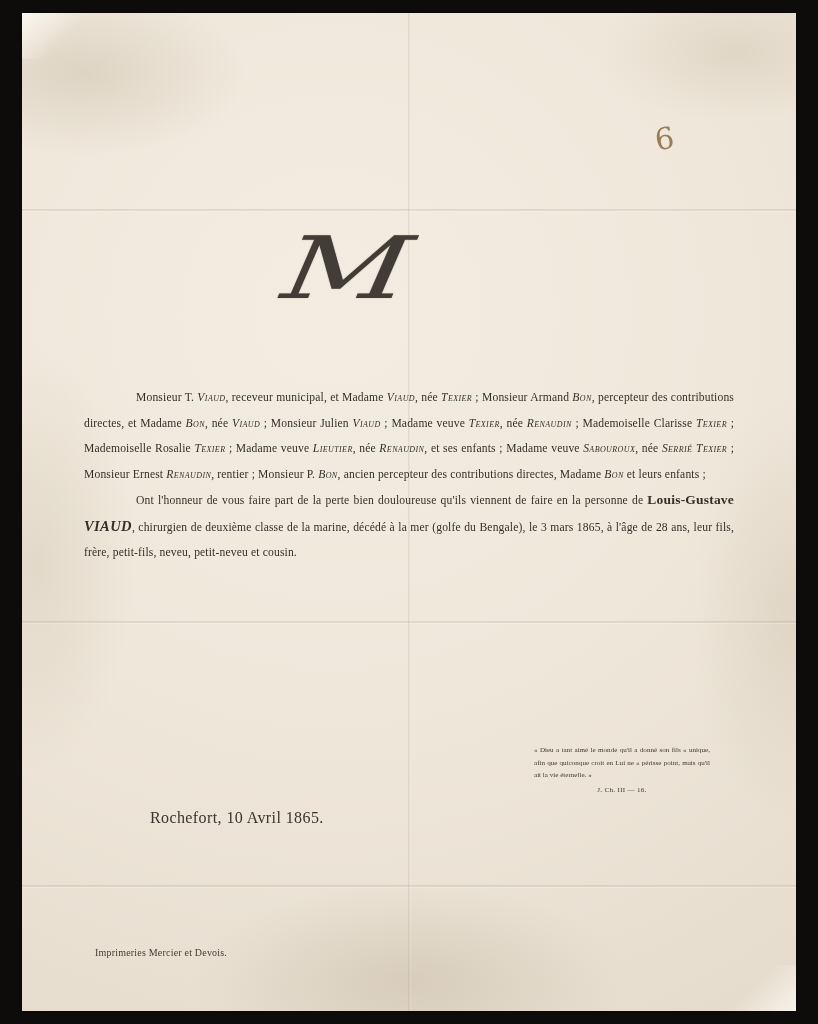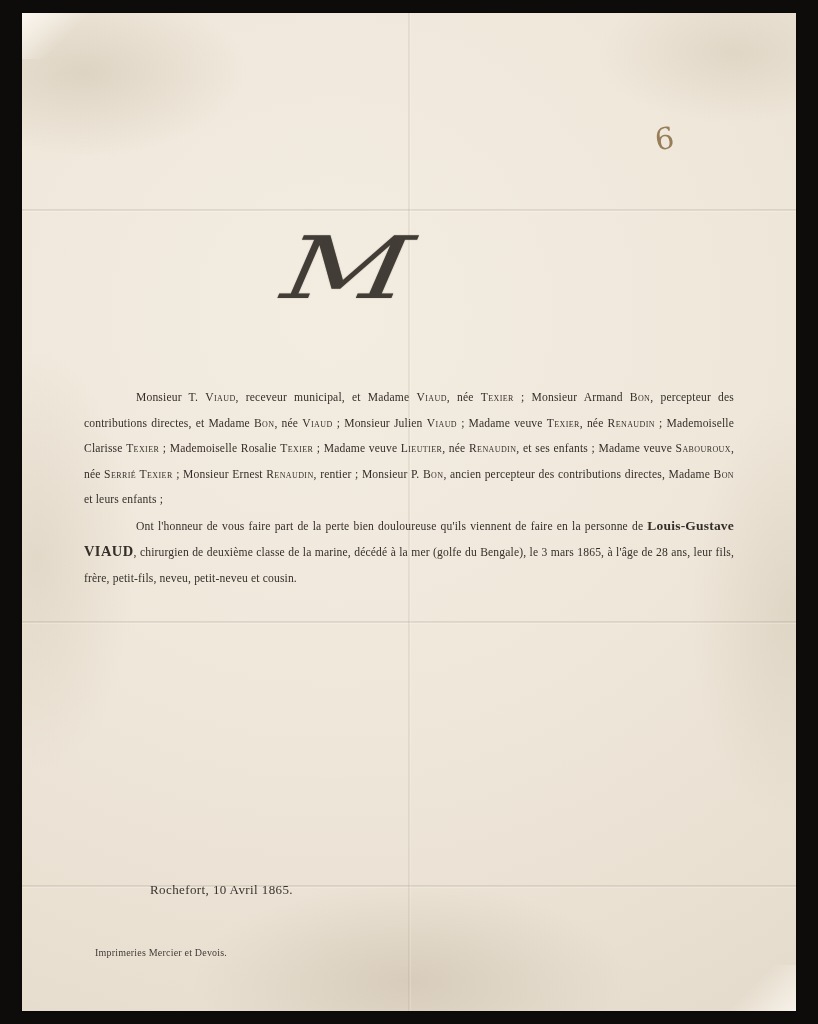--- a/index.html
+++ b/index.html
@@ -116,20 +116,21 @@
   }
   #body-text p {
     margin: 0;
   }
   #body-text p.indent {
     text-indent: 52px;
   }
   .sc {
     font-variant: small-caps;
     letter-spacing: 0.4px;
+    font-style: italic;
   }
   .nm {
     font-weight: bold;
     font-size: 13.5px;
     letter-spacing: 0.2px;
   }
   .nm .sc { font-size: 14.5px; }
 
   
   #scripture {
@@ -147,22 +148,22 @@
     display: block;
     text-align: center;
     margin-top: 2px;
     letter-spacing: 0.3px;
   }
 
   
   #placedate {
     position: absolute;
     left: 128px;
-    top: 869px;
-    font-size: 13px;
+    top: 796px;
+    font-size: 16px;
     letter-spacing: 0.4px;
     color: #26211c;
     opacity: 0.9;
   }
 
   
   #imprint {
     position: absolute;
     left: 73px;
     top: 934px;
@@ -195,19 +196,23 @@
       <p class="indent">
         Monsieur T. <span class="sc">Viaud</span>, receveur municipal, et Madame <span class="sc">Viaud</span>, née <span class="sc">Texier</span> ; Monsieur Armand <span class="sc">Bon</span>, percepteur des contributions directes, et Madame <span class="sc">Bon</span>, née <span class="sc">Viaud</span> ; Monsieur Julien <span class="sc">Viaud</span> ; Madame veuve <span class="sc">Texier</span>, née <span class="sc">Renaudin</span> ; Mademoiselle Clarisse <span class="sc">Texier</span> ; Mademoiselle Rosalie <span class="sc">Texier</span> ; Madame veuve <span class="sc">Lieutier</span>, née <span class="sc">Renaudin</span>, et ses enfants ; Madame veuve <span class="sc">Sabouroux</span>, née <span class="sc">Serrié Texier</span> ; Monsieur Ernest <span class="sc">Renaudin</span>, rentier ; Monsieur P. <span class="sc">Bon</span>, ancien percepteur des contributions directes, Madame <span class="sc">Bon</span> et leurs enfants ;
       </p>
       <p class="indent">
         <span>Ont l'honneur de vous faire part de la perte bien douloureuse qu'ils viennent de faire en la personne</span>
         <span>de</span>
         <span class="nm">Louis-Gustave <span class="sc">VIAUD</span></span><span>, chirurgien de deuxième classe de la marine, décédé à la mer (golfe du Bengale), le 3 mars 1865, à l'âge de 28 ans, leur fils, frère, petit-fils, neveu, petit-neveu et cousin.</span>
       </p>
     </div>
 
+    <div id="scripture">
+      <span>« Dieu a tant aimé le monde qu'il a donné son fils « unique, afin que quiconque croit en Lui ne « périsse point, mais qu'il ait la vie éternelle. »</span>
+      <span class="ref">J. Ch. III — 16.</span>
+    </div>
 
     <div id="placedate">Rochefort, 10 Avril 1865.</div>
 
     <div id="imprint">Imprimeries Mercier et Devois.</div>
 
   </div>
 </div>
 
 </body></html>

